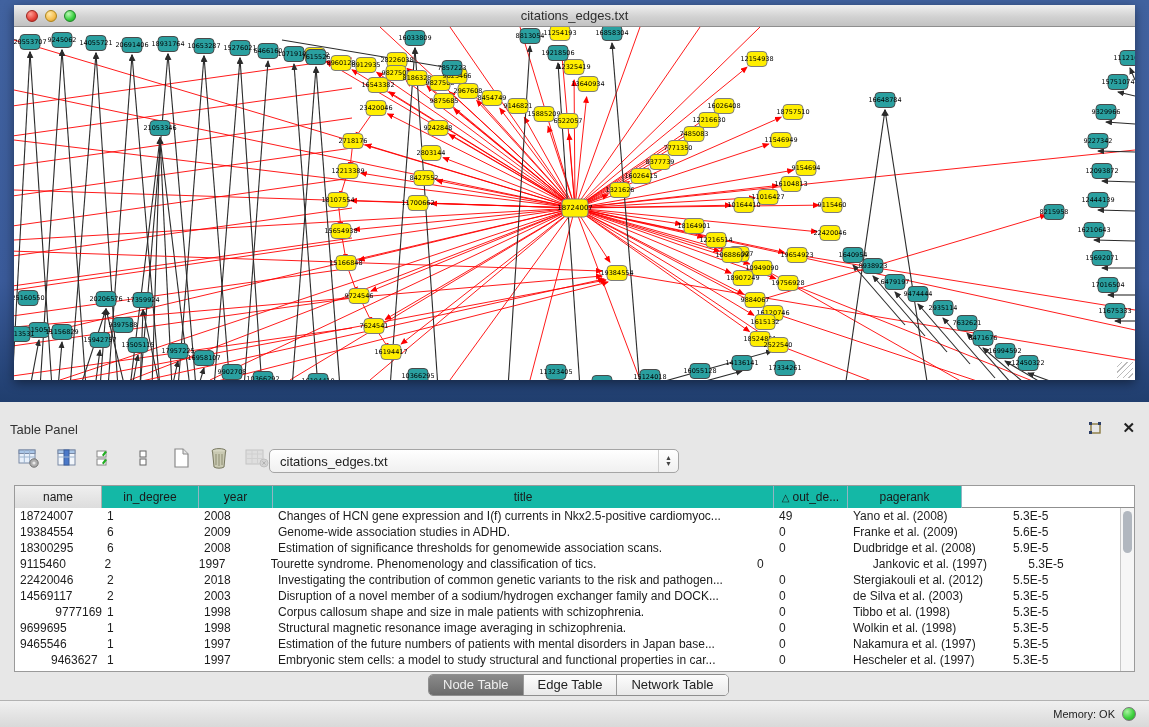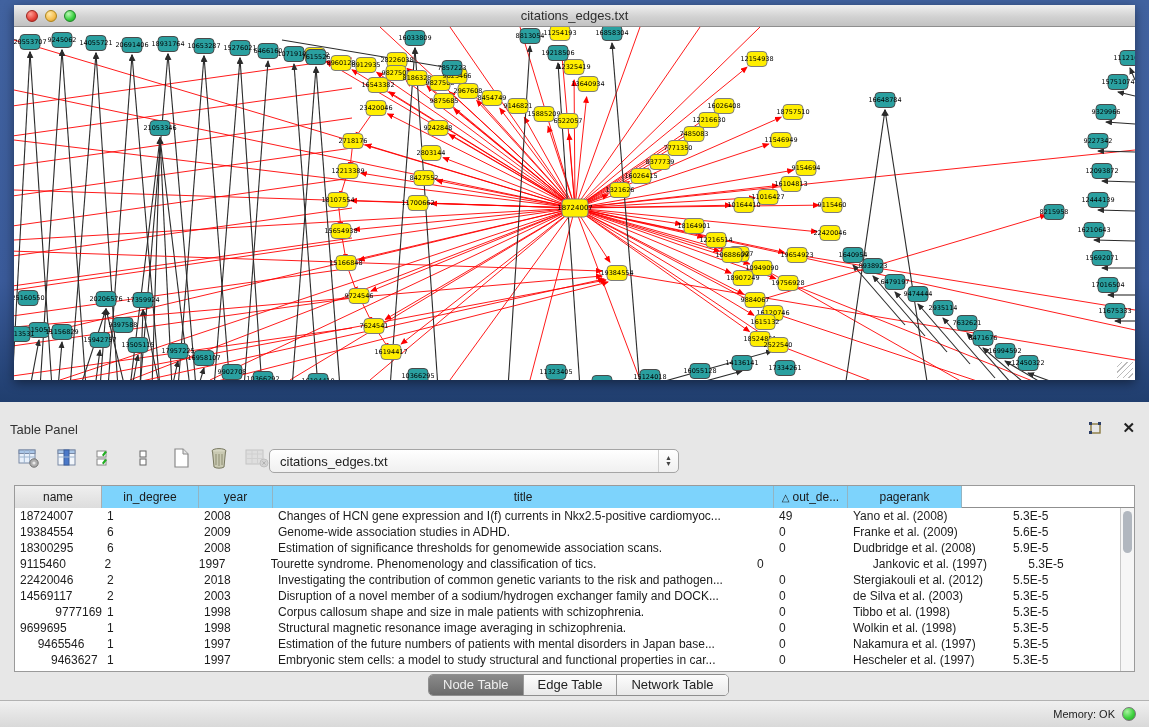--- a/index.html
+++ b/index.html
@@ -39,21 +39,21 @@
   .combo { position:absolute; left:269px; top:47px; width:410px; height:24px; border:1px solid #a5a5a5;
            border-radius:5px; background:linear-gradient(180deg,#ffffff,#f0f0f0); display:flex; align-items:center; }
   .combo-text { flex:1; padding-left:10px; font-size:13px; color:#222; white-space:nowrap; overflow:hidden;}
   .combo-stepper { width:20px; height:100%; border-left:1px solid #cfcfcf; display:flex; flex-direction:column;
                    align-items:center; justify-content:center; font-size:7px; line-height:6px; color:#444;}
 
   .table-wrap { position:absolute; left:14px; top:83px; width:1121px; height:187px;
                 background:#fff; border:1px solid #9a9a9a; }
   .thead { display:flex; height:22px; border-bottom:1px solid #8f8f8f; }
   .th { height:22px; line-height:22px; text-align:center; font-size:12px; color:#1a1a1a;
-        background:#7dd3fc; border-right:1px solid #93b4c2; overflow:hidden; white-space:nowrap; }
+        background:#14b8a6; border-right:1px solid #93b4c2; overflow:hidden; white-space:nowrap; }
   .th.first { background:linear-gradient(180deg,#efefef,#dddddd); border-right:1px solid #adadad; }
   .th .sort { font-size:10px; margin-right:3px; }
   .tbody { position:relative; }
   .trow { display:flex; height:16px; line-height:16px; font-size:12px; color:#1c1c1c; }
   .td { padding-left:5px; overflow:hidden; white-space:nowrap; }
   .vscroll { position:absolute; right:0; top:22px; bottom:0; width:14px; background:#f6f6f6; border-left:1px solid #c8c8c8; }
   .vthumb { position:absolute; left:2px; top:3px; width:9px; height:42px; background:#b1b7bf; border-radius:5px; }
 
   .tabs { position:absolute; left:428px; top:272px; height:22px; display:flex;
           border:1px solid #8f8f8f; border-radius:5px; overflow:hidden; background:#fff; }
@@ -910,21 +910,21 @@
         <div class="trow">
           <div class="td" style="width: 87px;">9699695</div>
           <div class="td" style="width: 97px;">1</div>
           <div class="td" style="width: 74px;">1998</div>
           <div class="td" style="width: 501px;">Structural magnetic resonance image averaging in schizophrenia.</div>
           <div class="td" style="width: 74px;">0</div>
           <div class="td" style="width: 160px;">Wolkin et al. (1998)</div>
           <div class="td" style="width: 114px;">5.3E-5</div>
         </div>
         <div class="trow">
-          <div class="td" style="width: 87px; text-align: center;">9465546</div>
+          <div class="td" style="width: 87px;">9465546</div>
           <div class="td" style="width: 97px;">1</div>
           <div class="td" style="width: 74px;">1997</div>
           <div class="td" style="width: 501px;">Estimation of the future numbers of patients with mental disorders in Japan base...</div>
           <div class="td" style="width: 74px;">0</div>
           <div class="td" style="width: 160px;">Nakamura et al. (1997)</div>
           <div class="td" style="width: 114px;">5.3E-5</div>
         </div>
         <div class="trow">
           <div class="td" style="width: 87px; padding-left: 36px;">9463627</div>
           <div class="td" style="width: 97px;">1</div>

